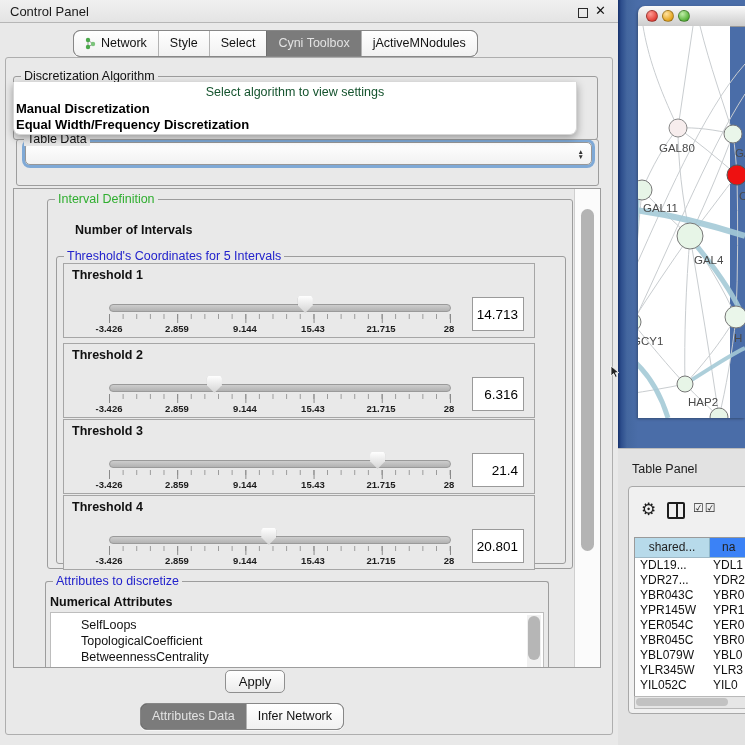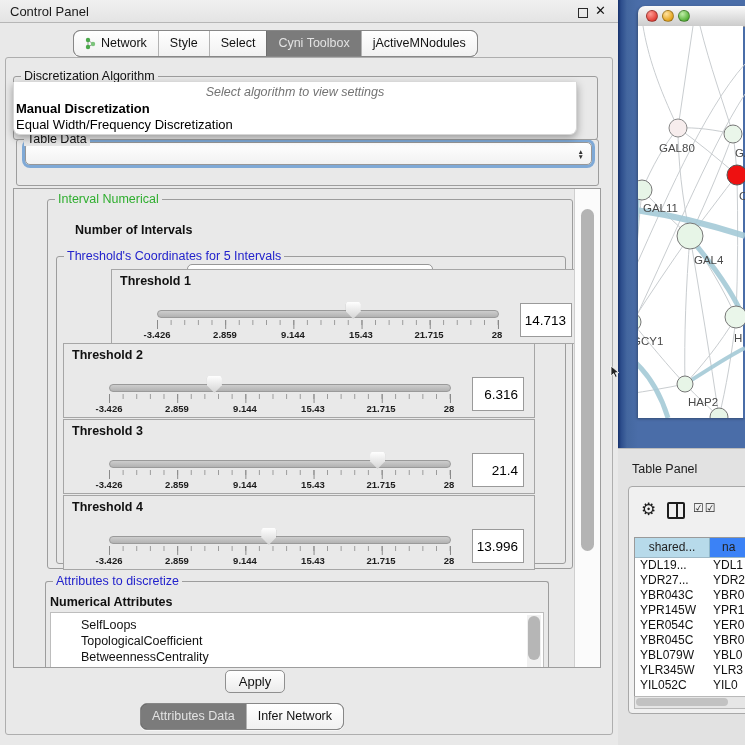--- a/index.html
+++ b/index.html
@@ -36,22 +36,22 @@
          font-size:13px;color:#111;margin-top:45px;}
   .combo .val{position:absolute;left:8px;top:0;line-height:21px;white-space:nowrap;}
   .spin{position:absolute;right:7px;top:50%;transform:translateY(-50%);text-align:center;color:#333;}
   .spin div{font-size:6.5px;line-height:5px;}
   .combo.focused{box-shadow:0 0 0 3px #7fa9d6;}
 
   
   .popup{position:absolute;left:13px;top:82px;width:562px;height:52px;background:#fff;
          border:1px solid #d6d6d6;border-top:none;border-radius:0 0 7px 7px;
          box-shadow:0 3px 8px rgba(0,0,0,.35);z-index:50;}
-  .popup .hint{position:absolute;left:0;top:3px;width:100%;text-align:center;font-size:12.5px;color:#737373;font-style:italic;}
-  .popup .pitem{position:absolute;left:2px;font-size:13px;color:#000;white-space:nowrap;}
+  .popup .hint{position:absolute;left:0;top:3px;width:100%;text-align:center;font-size:12.5px;color:#14532d;}
+  .popup .pitem{position:absolute;left:2px;font-size:13px;color:#000;white-space:nowrap;font-weight:bold;}
   .popup .pitem.b{font-weight:bold;top:19px;}
   .popup .pitem.r{top:35px;}
 
   
   .scroll-panel{position:absolute;left:13px;top:188px;width:586px;height:478px;border:1px solid #9d9d9d;
                 background:#e9e9e9;overflow:hidden;}
   .vtrack{position:absolute;left:560px;top:0;width:26px;height:478px;background:#fbfbfb;border-left:1px solid #cfcfcf;}
   .vthumb{position:absolute;left:6px;top:20px;width:13px;height:342px;background:#b4b4b4;border-radius:7px;}
 
   
@@ -85,21 +85,21 @@
   .net-frame{position:absolute;left:618px;top:0;width:127px;height:448px;
              background:linear-gradient(to right,#16306a 0,#2c4d8c 3px,#44679f 9px,#4a6da8 20px,#4a6da8 100%);}
   .mac-window{position:absolute;left:20px;top:6px;width:107px;height:412px;border-radius:7px 0 0 0;overflow:hidden;
               box-shadow:-1px 1px 3px rgba(0,0,0,.3);}
   .mac-titlebar{position:absolute;left:0;top:0;width:107px;height:20px;
                 background:linear-gradient(#fafafa,#cccccc);border-bottom:1px solid #979797;}
   .light{position:absolute;top:4px;width:12px;height:12px;border-radius:50%;border:1px solid rgba(0,0,0,.3);box-sizing:border-box;}
   .light.red{left:8px;background:radial-gradient(circle at 35% 30%,#ff9a92,#e2423a 70%);}
   .light.yellow{left:24px;background:radial-gradient(circle at 35% 30%,#ffe2a0,#e4a41f 70%);}
   .light.green{left:40px;background:radial-gradient(circle at 35% 30%,#c0eda8,#58b33a 70%);}
-  .net-canvas{position:absolute;left:0;top:20px;width:105px;height:392px;background:#fff;}
+  .net-canvas{position:absolute;left:0;top:20px;width:92px;height:392px;background:#fff;}
   .node-label{font-size:11.5px;fill:#4a4a4a;font-family:"Liberation Sans",sans-serif;}
 
   
   .table-panel{position:absolute;left:618px;top:448px;width:127px;height:297px;background:#e2e2e2;border-top:1px solid #bcbcbc;}
   .tp-title{position:absolute;left:14px;top:13px;font-size:12.5px;color:#1a1a1a;}
   .tp-sub{position:absolute;left:10px;top:37px;width:117px;height:226px;background:#f0f0f0;
           border:1px solid #a8a8a8;border-radius:4px 0 0 4px;overflow:hidden;}
   .gear{position:absolute;left:12px;top:12px;font-size:17px;color:#1d1d1d;}
   .colsplit{position:absolute;left:38px;top:15px;width:14px;height:13px;border:2px solid #1d1d1d;border-radius:2px;}
   .colsplit::after{content:"";position:absolute;left:50%;top:0;width:2px;height:100%;background:#1d1d1d;}
@@ -179,35 +179,35 @@
       <span class="spin">
         <div>▲</div>
           <div>▼</div>
       </span>
     </div>
   </div>
 
   <div class="scroll-panel">
 
     <div class="group" style="left:33px;top:10px;width:524px;height:368px;">
-      <span class="legend green">Interval Numerical</span>
+      <span class="legend green">Interval Definition</span>
 
       <span class="niLabel" style="position:absolute;left:27px;top:23px;">Number of Intervals</span>
       <div class="combo" style="left:139px;top:19px;width:244px;height:21px;">
         <span class="val">5</span>
         <span class="spin">
           <div>▲</div>
             <div>▼</div>
         </span>
       </div>
 
       <div class="group" style="left:8px;top:56px;width:508px;height:306px;">
         <span class="legend blue">Threshold's Coordinates for 5 Intervals</span>
 
-        <div class="thr-panel" style="top:12px;margin-left:48px;">
+        <div class="thr-panel" style="top:6px;">
           <span class="thr-label">Threshold 1</span>
           <div class="track"></div>
           <div class="thumb" style="left: 233.747px;"></div>
           <div class="ticks"></div>
           <div class="tick-labels">
               <span style="left: 45px;">-3.426</span>
               <span style="left: 113px;">2.859</span>
               <span style="left: 181px;">9.144</span>
               <span style="left: 249px;">15.43</span>
               <span style="left: 317px;">21.715</span>
@@ -254,21 +254,21 @@
           <div class="thumb" style="left: 197.298px;"></div>
           <div class="ticks"></div>
           <div class="tick-labels">
               <span style="left: 45px;">-3.426</span>
               <span style="left: 113px;">2.859</span>
               <span style="left: 181px;">9.144</span>
               <span style="left: 249px;">15.43</span>
               <span style="left: 317px;">21.715</span>
               <span style="left: 385px;">28</span>
             </div>
-          <div class="valbox">13.996</div>
+          <div class="valbox">20.801</div>
         </div>
       </div>
     </div>
 
     <div class="group" style="left:31px;top:392px;width:502px;height:120px;border-bottom:none;">
       <span class="legend blue">Attributes to discretize</span>
       <span class="niLabel" style="position:absolute;left:4px;top:13px;">Numerical Attributes</span>
       <div class="attr-list">
         <div class="items">
             <div class="attr-item">SelfLoops</div>

